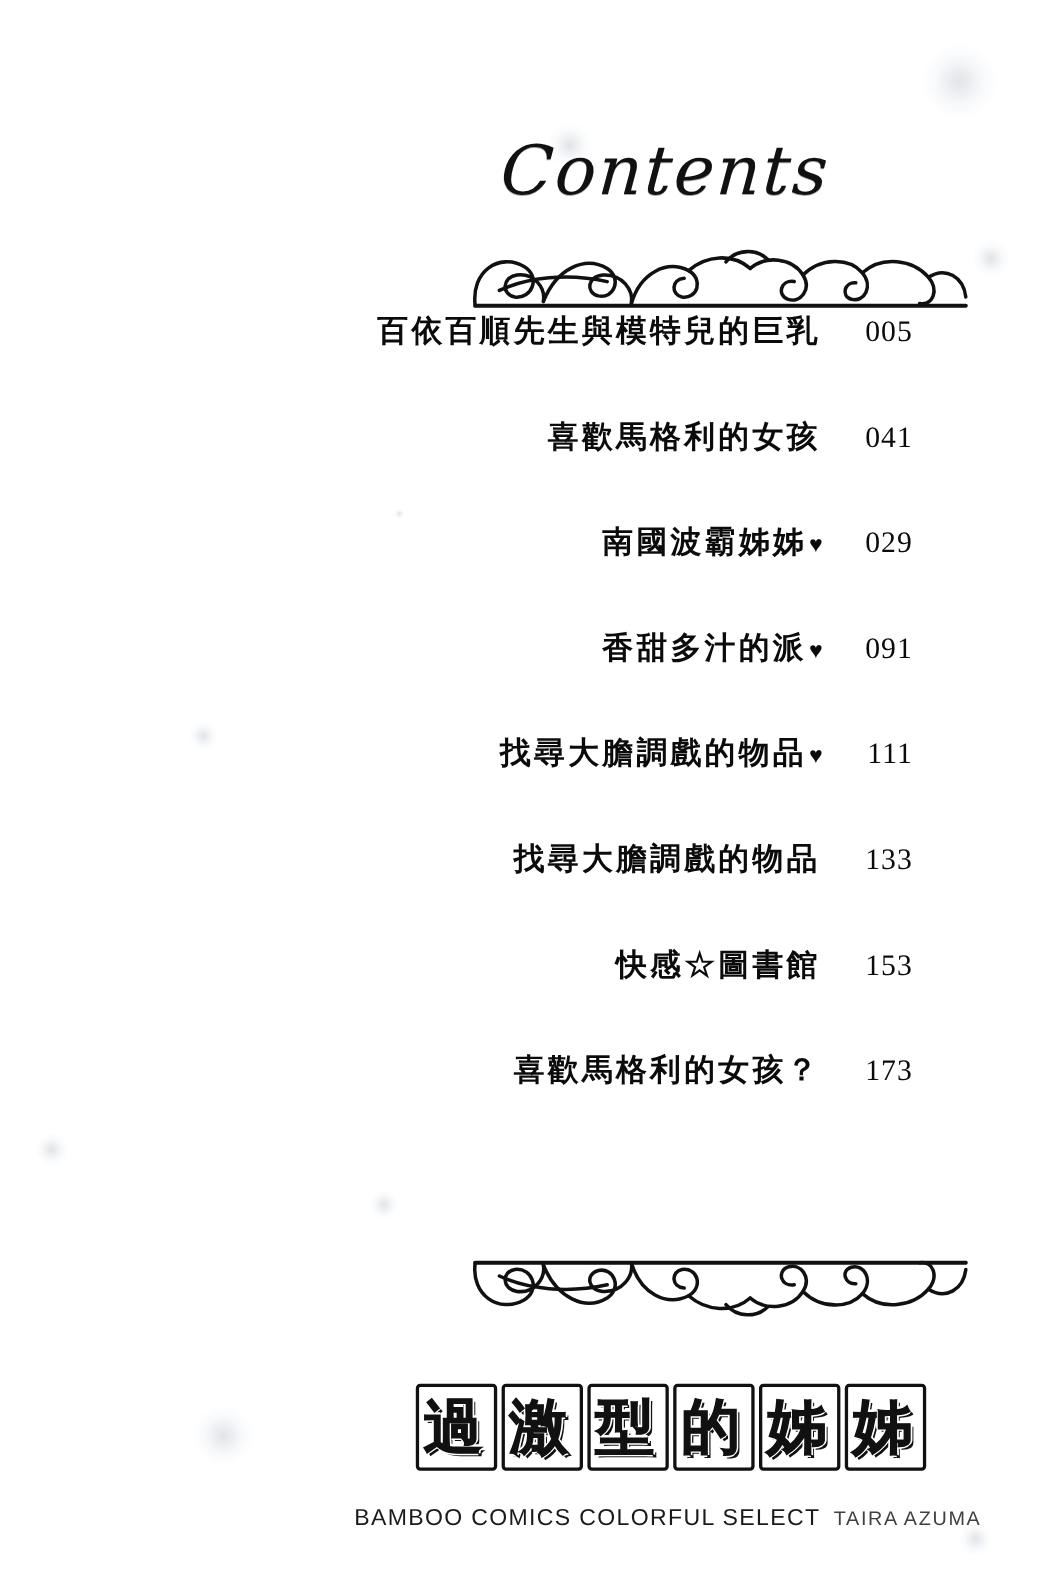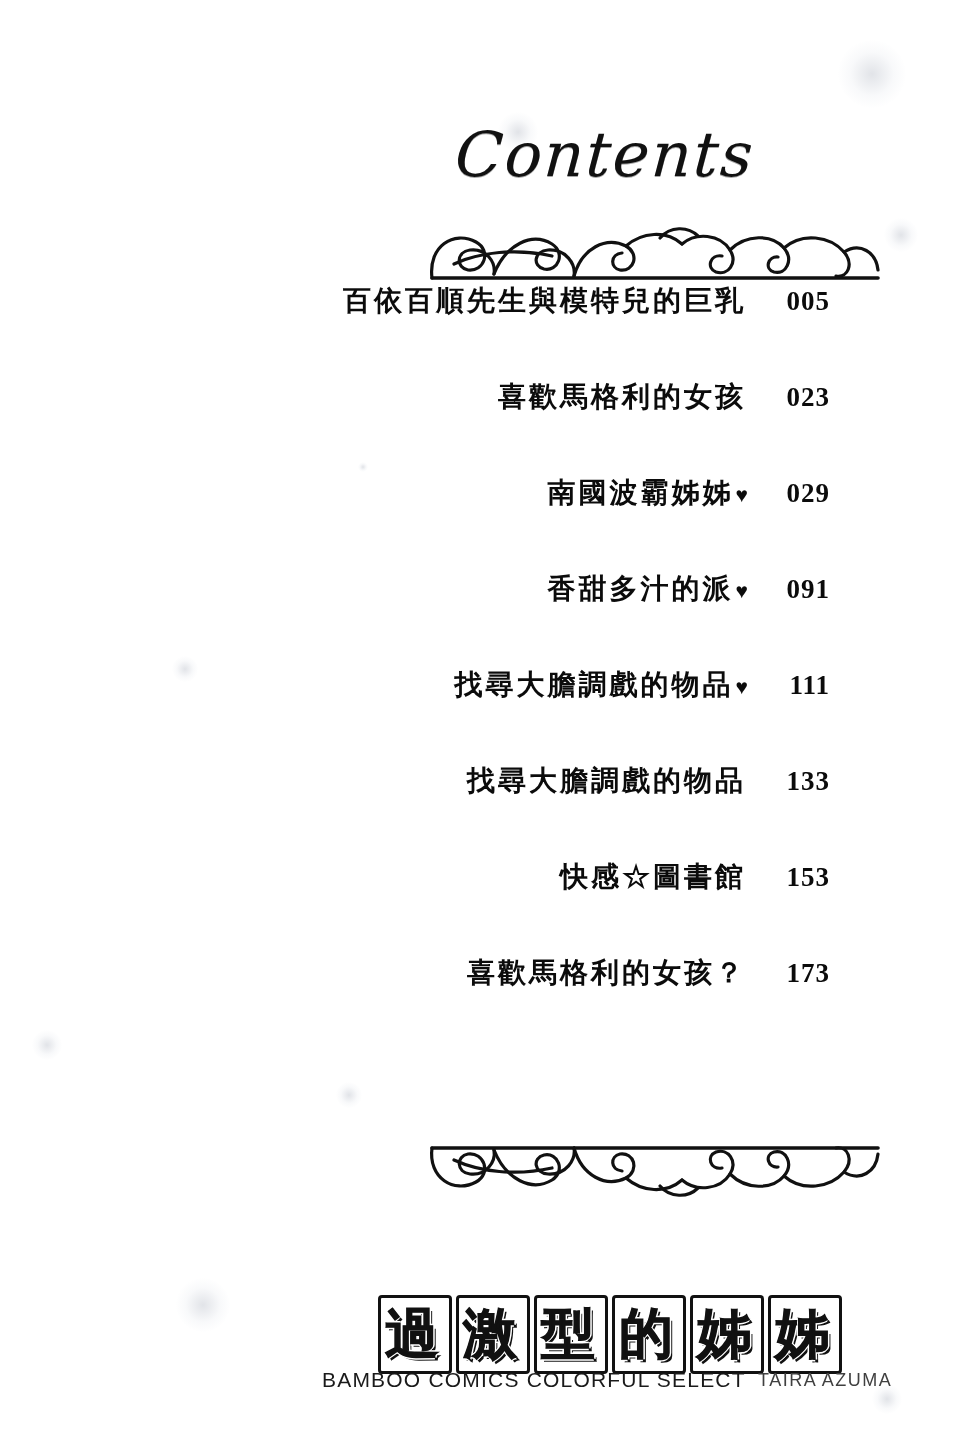--- a/index.html
+++ b/index.html
@@ -76,21 +76,21 @@
   }
   .toc-heart {
     font-size: 21px;
     line-height: 1;
     padding-left: 2px;
     color: #0b0b0b;
   }
   .toc-page {
     font-family: "Liberation Serif", serif;
     font-size: 27px;
-    font-weight: 700;
+    font-weight: 400;
     letter-spacing: 1px;
     margin-left: 26px;
     min-width: 56px;
     text-align: right;
     color: #0b0b0b;
   }
 
   
   .logo-wrap {
     position: absolute;
@@ -104,21 +104,20 @@
     font-family: "DejaVu Serif", serif;
     font-size: 54px;
     font-weight: 700;
     letter-spacing: 6px;
     color: #111;
     transform: translateX(130px);
     -webkit-text-stroke: 1px #111;
     text-shadow:
        2px 0 0 #fff, -2px 0 0 #fff, 0 2px 0 #fff, 0 -2px 0 #fff,
        3px 3px 0 #111;
-    margin-top: 37px;
   }
   .logo-title .boxed {
     display: inline-block;
     border: 3px solid #111;
     border-radius: 4px;
     padding: 0 4px;
     margin: 0 2px;
     background: #fff;
   }
 
@@ -192,21 +191,21 @@
 
     <div class="toc-row">
       <span class="toc-title">百依百順先生與模特兒的巨乳</span>
       <span class="toc-heart"></span>
       <span class="toc-page">005</span>
     </div>
 
     <div class="toc-row">
       <span class="toc-title">喜歡馬格利的女孩</span>
       <span class="toc-heart"></span>
-      <span class="toc-page">023</span>
+      <span class="toc-page">041</span>
     </div>
 
 
     <div class="toc-row">
       <span class="toc-title">南國波霸姊姊</span>
       <span class="toc-heart">♥</span>
       <span class="toc-page">029</span>
     </div>
 
     <div class="toc-row">

